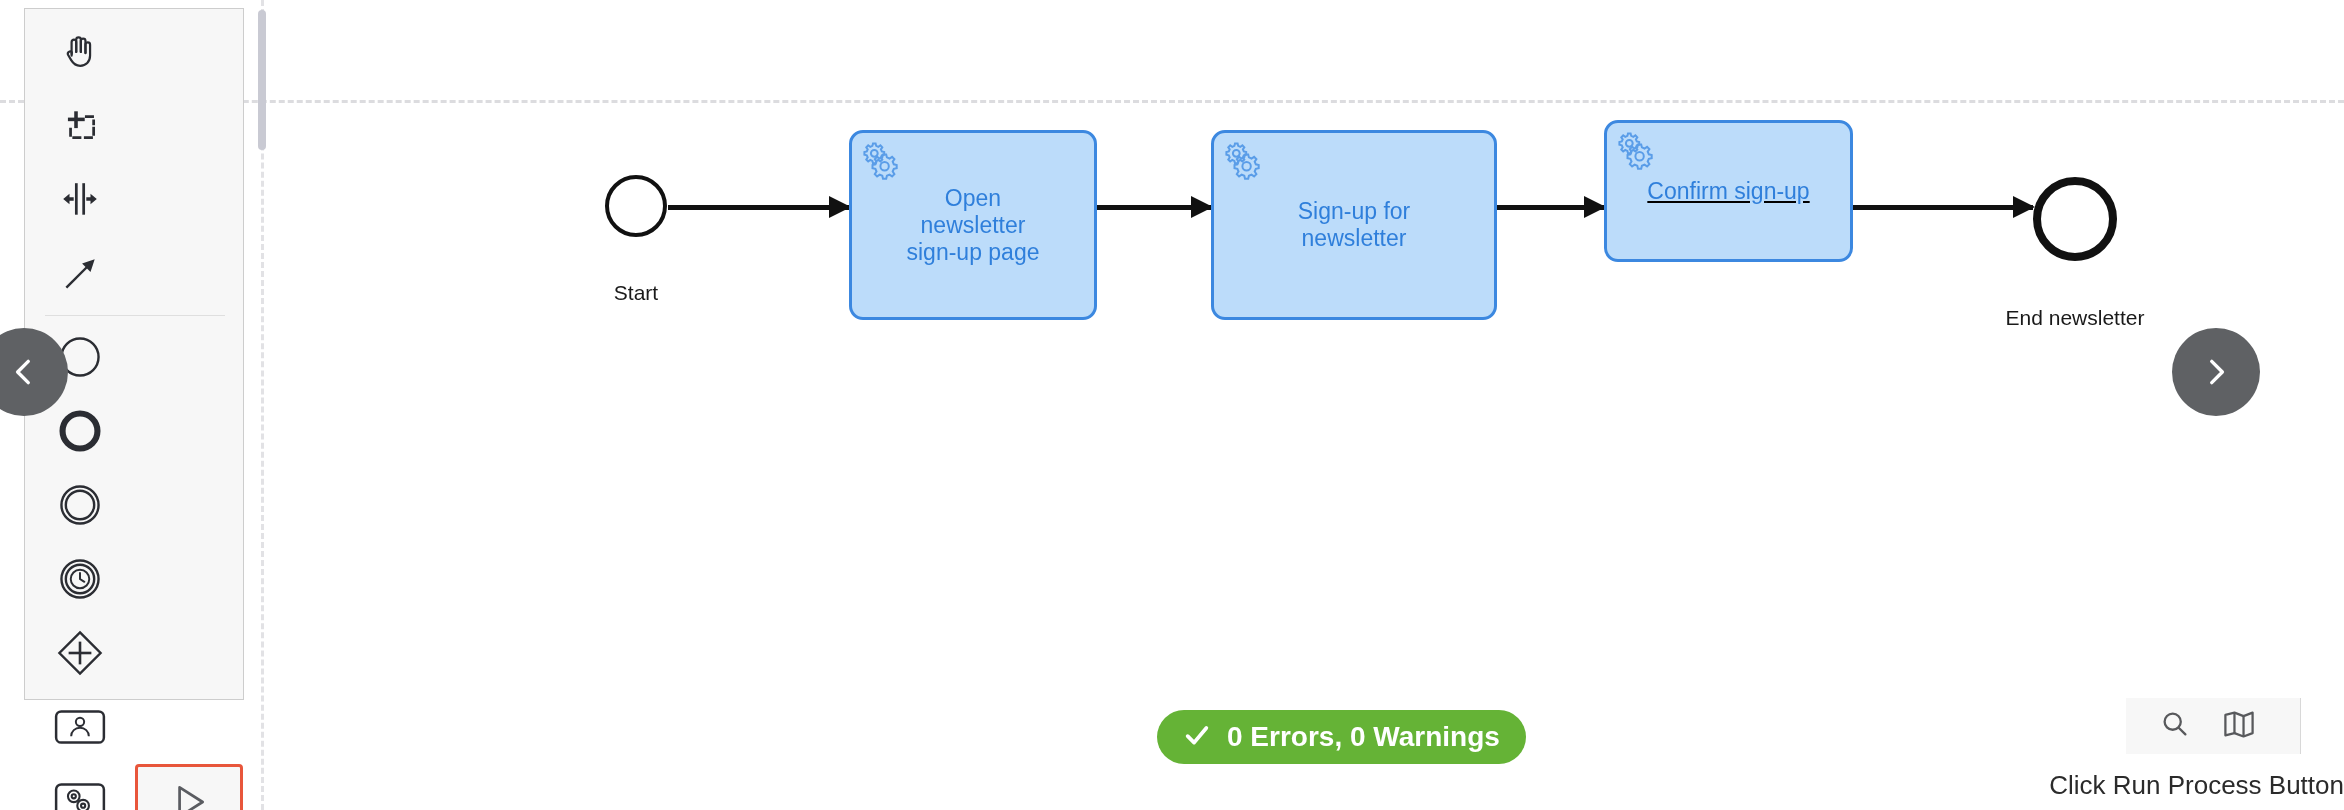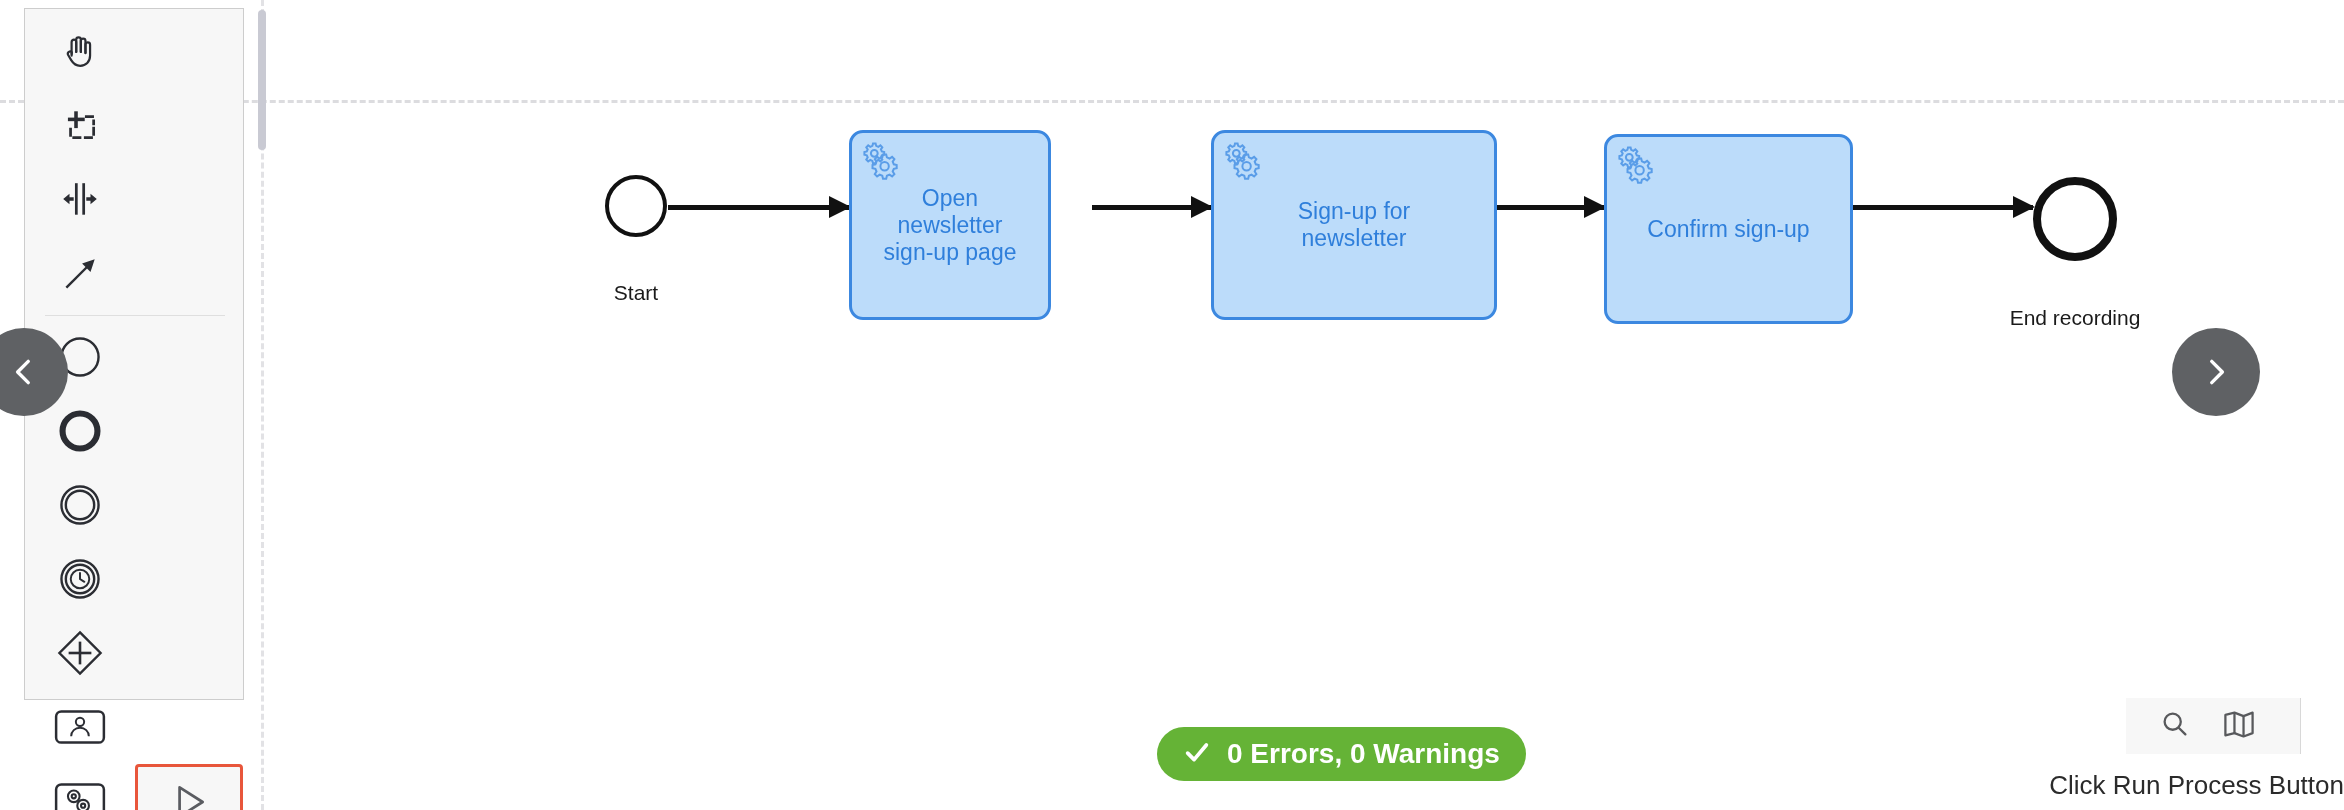--- a/index.html
+++ b/index.html
@@ -167,21 +167,20 @@
     left: 1157px;
     top: 710px;
     height: 54px;
     padding: 0 26px;
     background: #65b336;
     border-radius: 28px;
     display: flex;
     align-items: center;
     gap: 16px;
     z-index: 25;
-    margin-top: 17px;
   }
   #status-badge .badge-text {
     color: #ffffff;
     font-size: 28px;
     font-weight: bold;
     white-space: nowrap;
     font-family: "Liberation Sans", sans-serif;
   }
 
   
@@ -234,21 +233,21 @@
   <div class="lane-line-v"></div>
 
   <div class="flow" style="left:668px; width:181px;"></div>
   <div class="flow" style="left:1092px; width:119px;"></div>
   <div class="flow" style="left:1461px; width:143px;"></div>
   <div class="flow" style="left:1853px; width:180px;"></div>
 
   <div class="bpmn-event start" style="left:605px; top:175px; width:62px; height:62px;"></div>
   <div class="event-label" style="left:565px; top:245px; width:142px;">Start</div>
 
-  <div class="bpmn-task" style="left:849px; top:130px; width:202px; height:190px;">
+  <div class="bpmn-task" style="left:849px; top:130px; width:248px; height:190px;">
     <span class="task-icon">
       <svg viewBox="0 0 44 44" width="44" height="44">
         <g fill="none" stroke="#5a9de8" stroke-width="2">
           <path d="M13 4.5 l2.6 0 .6 2.4 2.1 .9 2.1-1.4 1.9 1.9-1.4 2.1 .9 2.1 2.4 .6 0 2.6-2.4 .6-.9 2.1 1.4 2.1-1.9 1.9-2.1-1.4-2.1 .9-.6 2.4-2.6 0-.6-2.4-2.1-.9-2.1 1.4-1.9-1.9 1.4-2.1-.9-2.1-2.4-.6 0-2.6 2.4-.6 .9-2.1-1.4-2.1 1.9-1.9 2.1 1.4 2.1-.9z"></path>
           <circle cx="14.3" cy="14.3" r="3.4"></circle>
           <path d="M23 15.5 l3.2 0 .7 2.9 2.6 1.1 2.6-1.7 2.3 2.3-1.7 2.6 1.1 2.6 2.9 .7 0 3.2-2.9 .7-1.1 2.6 1.7 2.6-2.3 2.3-2.6-1.7-2.6 1.1-.7 2.9-3.2 0-.7-2.9-2.6-1.1-2.6 1.7-2.3-2.3 1.7-2.6-1.1-2.6-2.9-.7 0-3.2 2.9-.7 1.1-2.6-1.7-2.6 2.3-2.3 2.6 1.7 2.6-1.1z"></path>
           <circle cx="24.6" cy="27.2" r="4.2"></circle>
         </g>
       </svg>
     </span>
@@ -265,36 +264,36 @@
           <circle cx="14.3" cy="14.3" r="3.4"></circle>
           <path d="M23 15.5 l3.2 0 .7 2.9 2.6 1.1 2.6-1.7 2.3 2.3-1.7 2.6 1.1 2.6 2.9 .7 0 3.2-2.9 .7-1.1 2.6 1.7 2.6-2.3 2.3-2.6-1.7-2.6 1.1-.7 2.9-3.2 0-.7-2.9-2.6-1.1-2.6 1.7-2.3-2.3 1.7-2.6-1.1-2.6-2.9-.7 0-3.2 2.9-.7 1.1-2.6-1.7-2.6 2.3-2.3 2.6 1.7 2.6-1.1z"></path>
           <circle cx="24.6" cy="27.2" r="4.2"></circle>
         </g>
       </svg>
     </span>
     <span class="task-label">Sign-up for
 newsletter</span>
   </div>
 
-  <div class="bpmn-task" style="left:1604px; top:134px; width:249px; height:190px;">
+  <div class="bpmn-task" style="left:1604px; top:120px; width:249px; height:142px;text-decoration:underline;">
     <span class="task-icon">
       <svg viewBox="0 0 44 44" width="44" height="44">
         <g fill="none" stroke="#5a9de8" stroke-width="2">
           <path d="M13 4.5 l2.6 0 .6 2.4 2.1 .9 2.1-1.4 1.9 1.9-1.4 2.1 .9 2.1 2.4 .6 0 2.6-2.4 .6-.9 2.1 1.4 2.1-1.9 1.9-2.1-1.4-2.1 .9-.6 2.4-2.6 0-.6-2.4-2.1-.9-2.1 1.4-1.9-1.9 1.4-2.1-.9-2.1-2.4-.6 0-2.6 2.4-.6 .9-2.1-1.4-2.1 1.9-1.9 2.1 1.4 2.1-.9z"></path>
           <circle cx="14.3" cy="14.3" r="3.4"></circle>
           <path d="M23 15.5 l3.2 0 .7 2.9 2.6 1.1 2.6-1.7 2.3 2.3-1.7 2.6 1.1 2.6 2.9 .7 0 3.2-2.9 .7-1.1 2.6 1.7 2.6-2.3 2.3-2.6-1.7-2.6 1.1-.7 2.9-3.2 0-.7-2.9-2.6-1.1-2.6 1.7-2.3-2.3 1.7-2.6-1.1-2.6-2.9-.7 0-3.2 2.9-.7 1.1-2.6-1.7-2.6 2.3-2.3 2.6 1.7 2.6-1.1z"></path>
           <circle cx="24.6" cy="27.2" r="4.2"></circle>
         </g>
       </svg>
     </span>
     <span class="task-label">Confirm sign-up</span>
   </div>
 
   <div class="bpmn-event end" style="left:2033px; top:177px; width:84px; height:84px;"></div>
-  <div class="event-label" style="left:1955px; top:270px; width:240px;">End recording</div>
+  <div class="event-label" style="left:1955px; top:270px; width:240px;">End newsletter</div>
 
   <div id="palette-scroll"></div>
 
   <div id="palette">
     <div class="palette-grid">
 
       <div class="pal-cell">
         <svg viewBox="0 0 40 40" width="42" height="42" fill="none" stroke="#2b2d33" stroke-width="2.1" stroke-linejoin="round" stroke-linecap="round">
           <path d="M12 22 V10.5 a2.2 2.2 0 0 1 4.4 0 V20"></path>
           <path d="M16.4 20 V8.2 a2.2 2.2 0 0 1 4.4 0 V20"></path>

